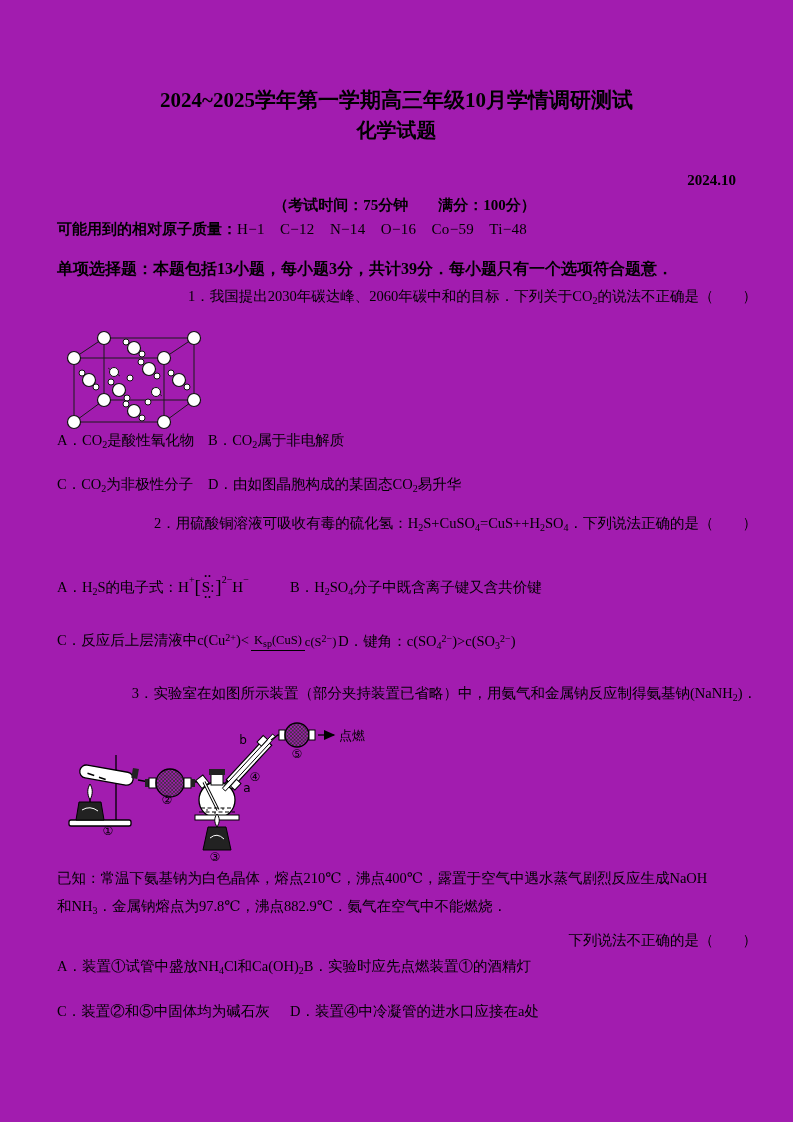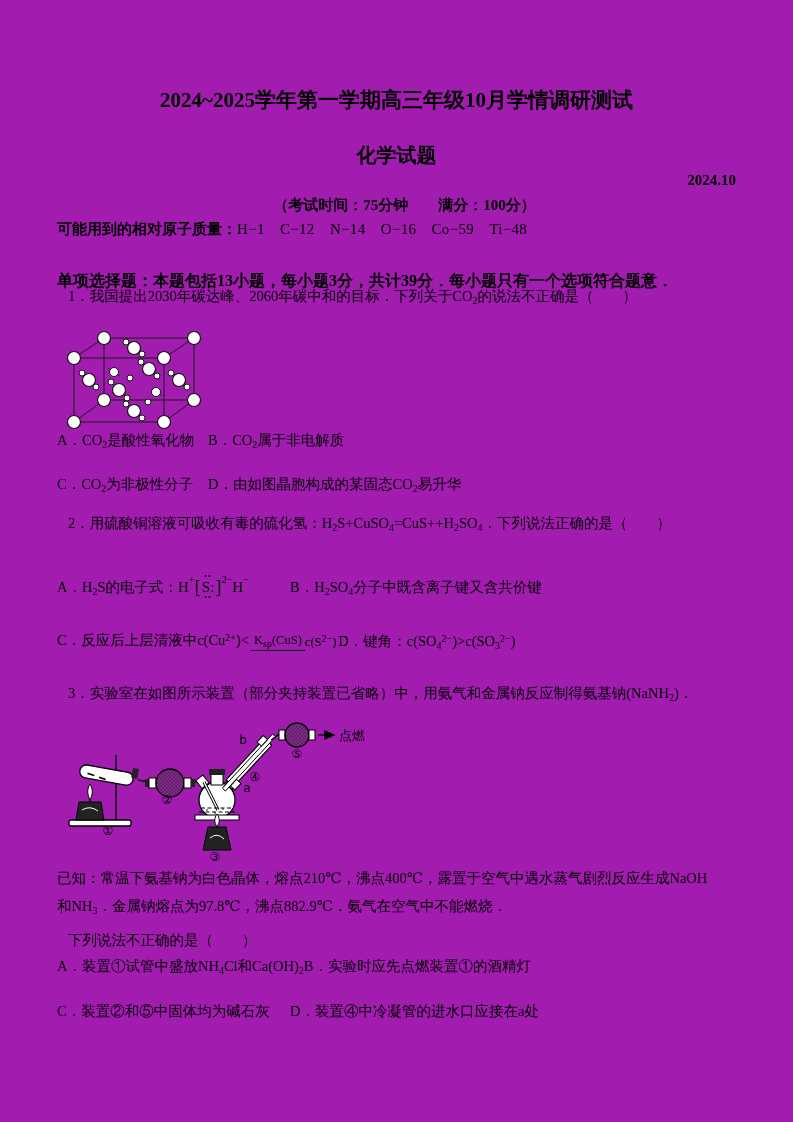--- a/index.html
+++ b/index.html
@@ -1,28 +1,28 @@
 <!DOCTYPE html>
 <html><head>
 <meta charset="utf-8">
 <style>
   html,body{margin:0;padding:0;background:#fff;}
   .page{position:relative;width:793px;height:1122px;background:#a21caf;overflow:hidden;
         font-family:"Liberation Serif","DejaVu Serif",serif;color:#000;}
   .abs{position:absolute;}
   .ctr{left:0;right:0;text-align:center;}
   .title{top:86px;font-size:21px;font-weight:bold;}
-  .subtitle{top:142px;font-size:20px;font-weight:bold;}
+  .subtitle{top:117px;font-size:20px;font-weight:bold;}
   .date{top:172px;right:57px;font-size:15px;font-weight:bold;}
   .examinfo{top:196px;font-size:15px;font-weight:bold;padding-left:16px;}
   .masses{top:220px;left:57px;font-size:15px;}
   .masses .lbl{font-weight:bold;}
   .masses .vals{letter-spacing:.3px;}
-  .section{top:259px;left:57px;right:40px;font-size:16px;font-weight:bold;margin-top:12px;}
-  .stem{left:68px;right:36px;font-size:14.5px;}
+  .section{top:259px;left:57px;right:40px;font-size:16px;font-weight:bold;}
+  .stem{left:57px;right:36px;font-size:14.5px;text-align:right;}
   .q1stem{top:287px;} .q2stem{top:514px;} .q3stem{top:684px;}
   .known{top:864px;left:57px;width:662px;font-size:14.5px;line-height:28px;}
   .q3q{top:931px;}
   .row{left:57px;right:20px;font-size:14.5px;display:flex;align-items:flex-start;}
   .row .col{white-space:nowrap;}
   .q1ab{top:431px;} .q1cd{top:475px;}
   .q1ab .col:first-child,.q1cd .col:first-child{flex:0 0 151px;}
   .q2ab{top:556px;height:62px;align-items:center;}
   .q2cd{top:612px;height:58px;align-items:center;}
   .q3ab{top:957px;text-align:center;} .q3cd{top:1002px;}

